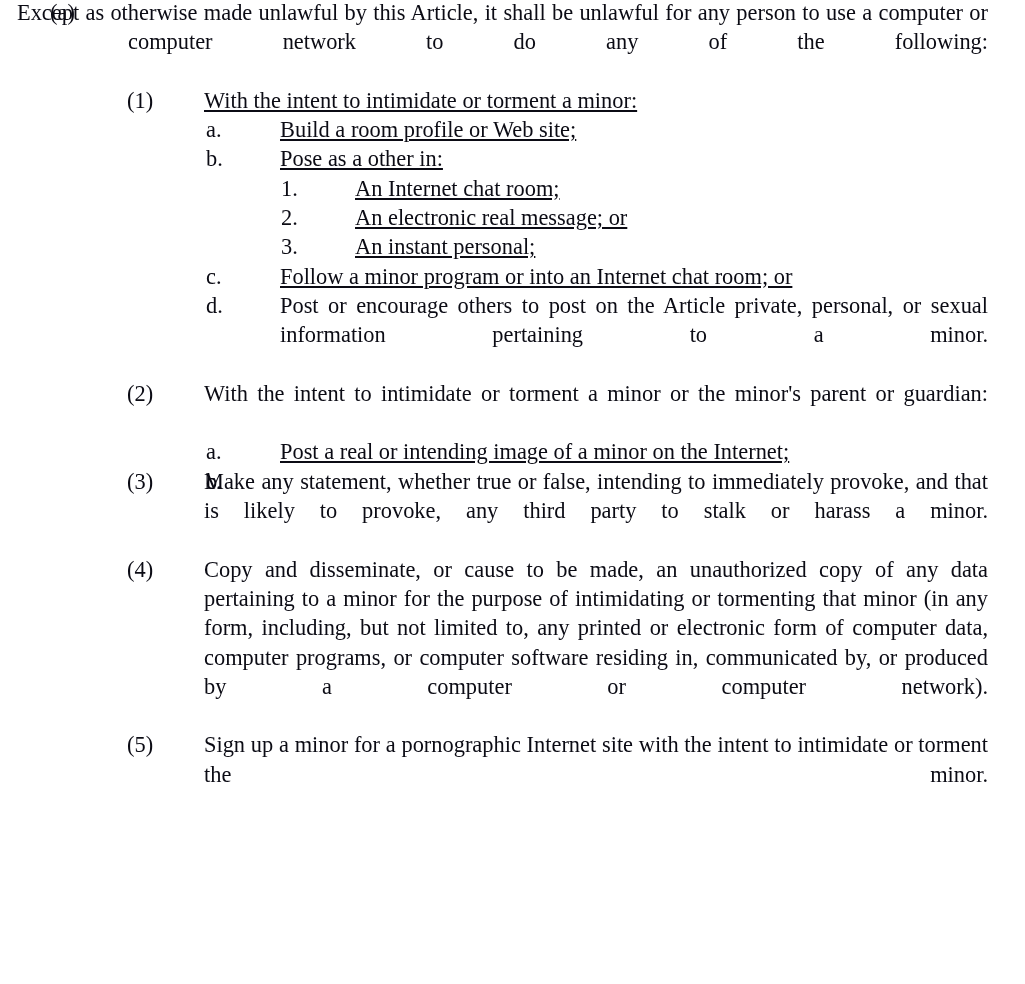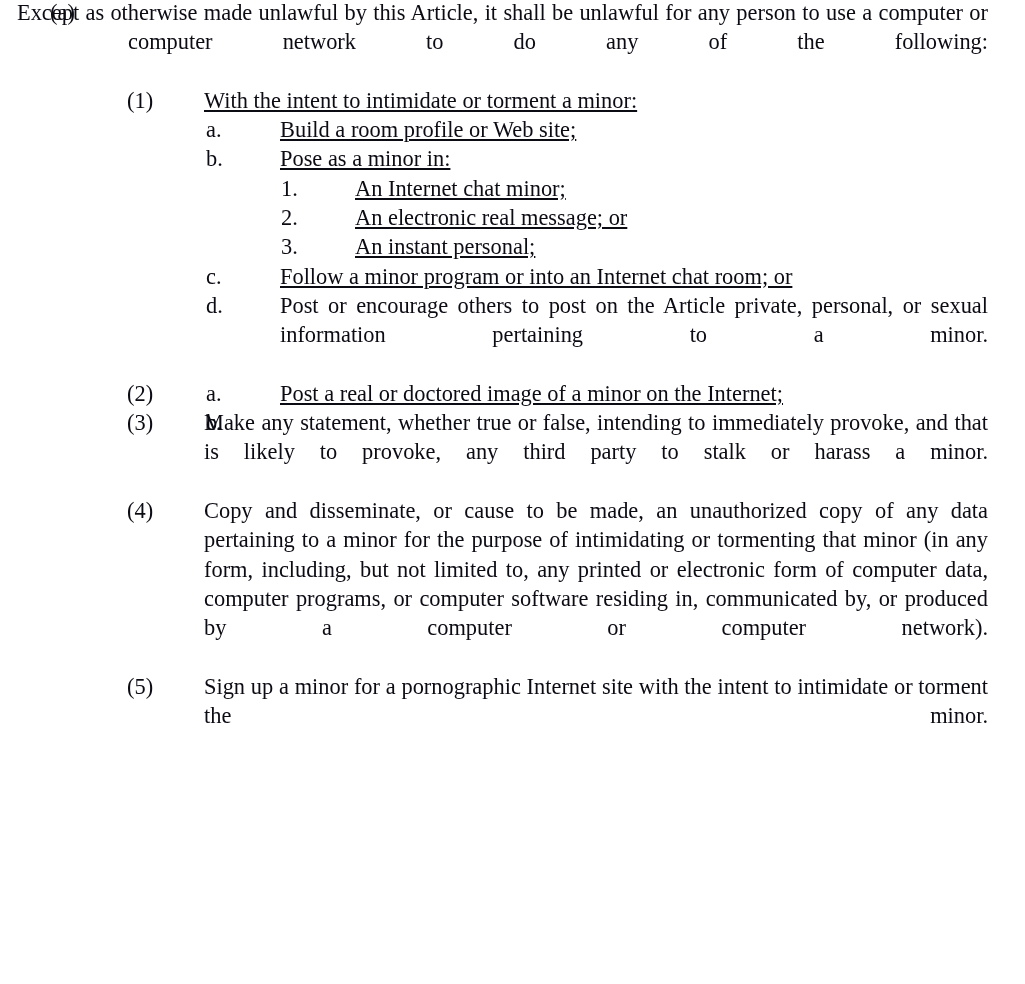--- a/index.html
+++ b/index.html
@@ -100,26 +100,26 @@
       <span class="btext">With the intent to intimidate or torment a minor:</span>
     </div>
 
     <div class="blk lvl2 oneline">
       <span class="marker">a.</span>
       <span class="btext">Build a room profile or Web site;</span>
     </div>
 
     <div class="blk lvl2 oneline">
       <span class="marker">b.</span>
-      <span class="btext">Pose as a minor in:</span>
+      <span class="btext">Pose as a other in:</span>
     </div>
 
     <div class="blk lvl3 oneline">
       <span class="marker">1.</span>
-      <span class="btext">An Internet chat minor;</span>
+      <span class="btext">An Internet chat room;</span>
     </div>
 
     <div class="blk lvl3 oneline">
       <span class="marker">2.</span>
       <span class="btext">An electronic real message; or</span>
     </div>
 
     <div class="blk lvl3 oneline">
       <span class="marker">3.</span>
       <span class="btext">An instant personal;</span>
@@ -130,25 +130,26 @@
       <span class="btext">Follow a minor program or into an Internet chat room; or</span>
     </div>
 
     <div class="blk lvl2">
       <span class="marker">d.</span>
       <span class="btext">Post or encourage others to post on the Article private, personal, or sexual information pertaining to a minor.</span>
     </div>
 
     <div class="blk lvl1">
       <span class="marker">(2)</span>
+      <span class="btext">With the intent to intimidate or torment a minor or the minor's parent or guardian:</span>
     </div>
 
     <div class="blk lvl2 oneline">
       <span class="marker">a.</span>
-      <span class="btext">Post a real or doctored image of a minor on the Internet;</span>
+      <span class="btext">Post a real or intending image of a minor on the Internet;</span>
     </div>
 
     <div class="blk lvl2">
       <span class="marker">b.</span>
     </div>
 
     <div class="blk lvl2">
       <span class="marker">c.</span>
     </div>
 

